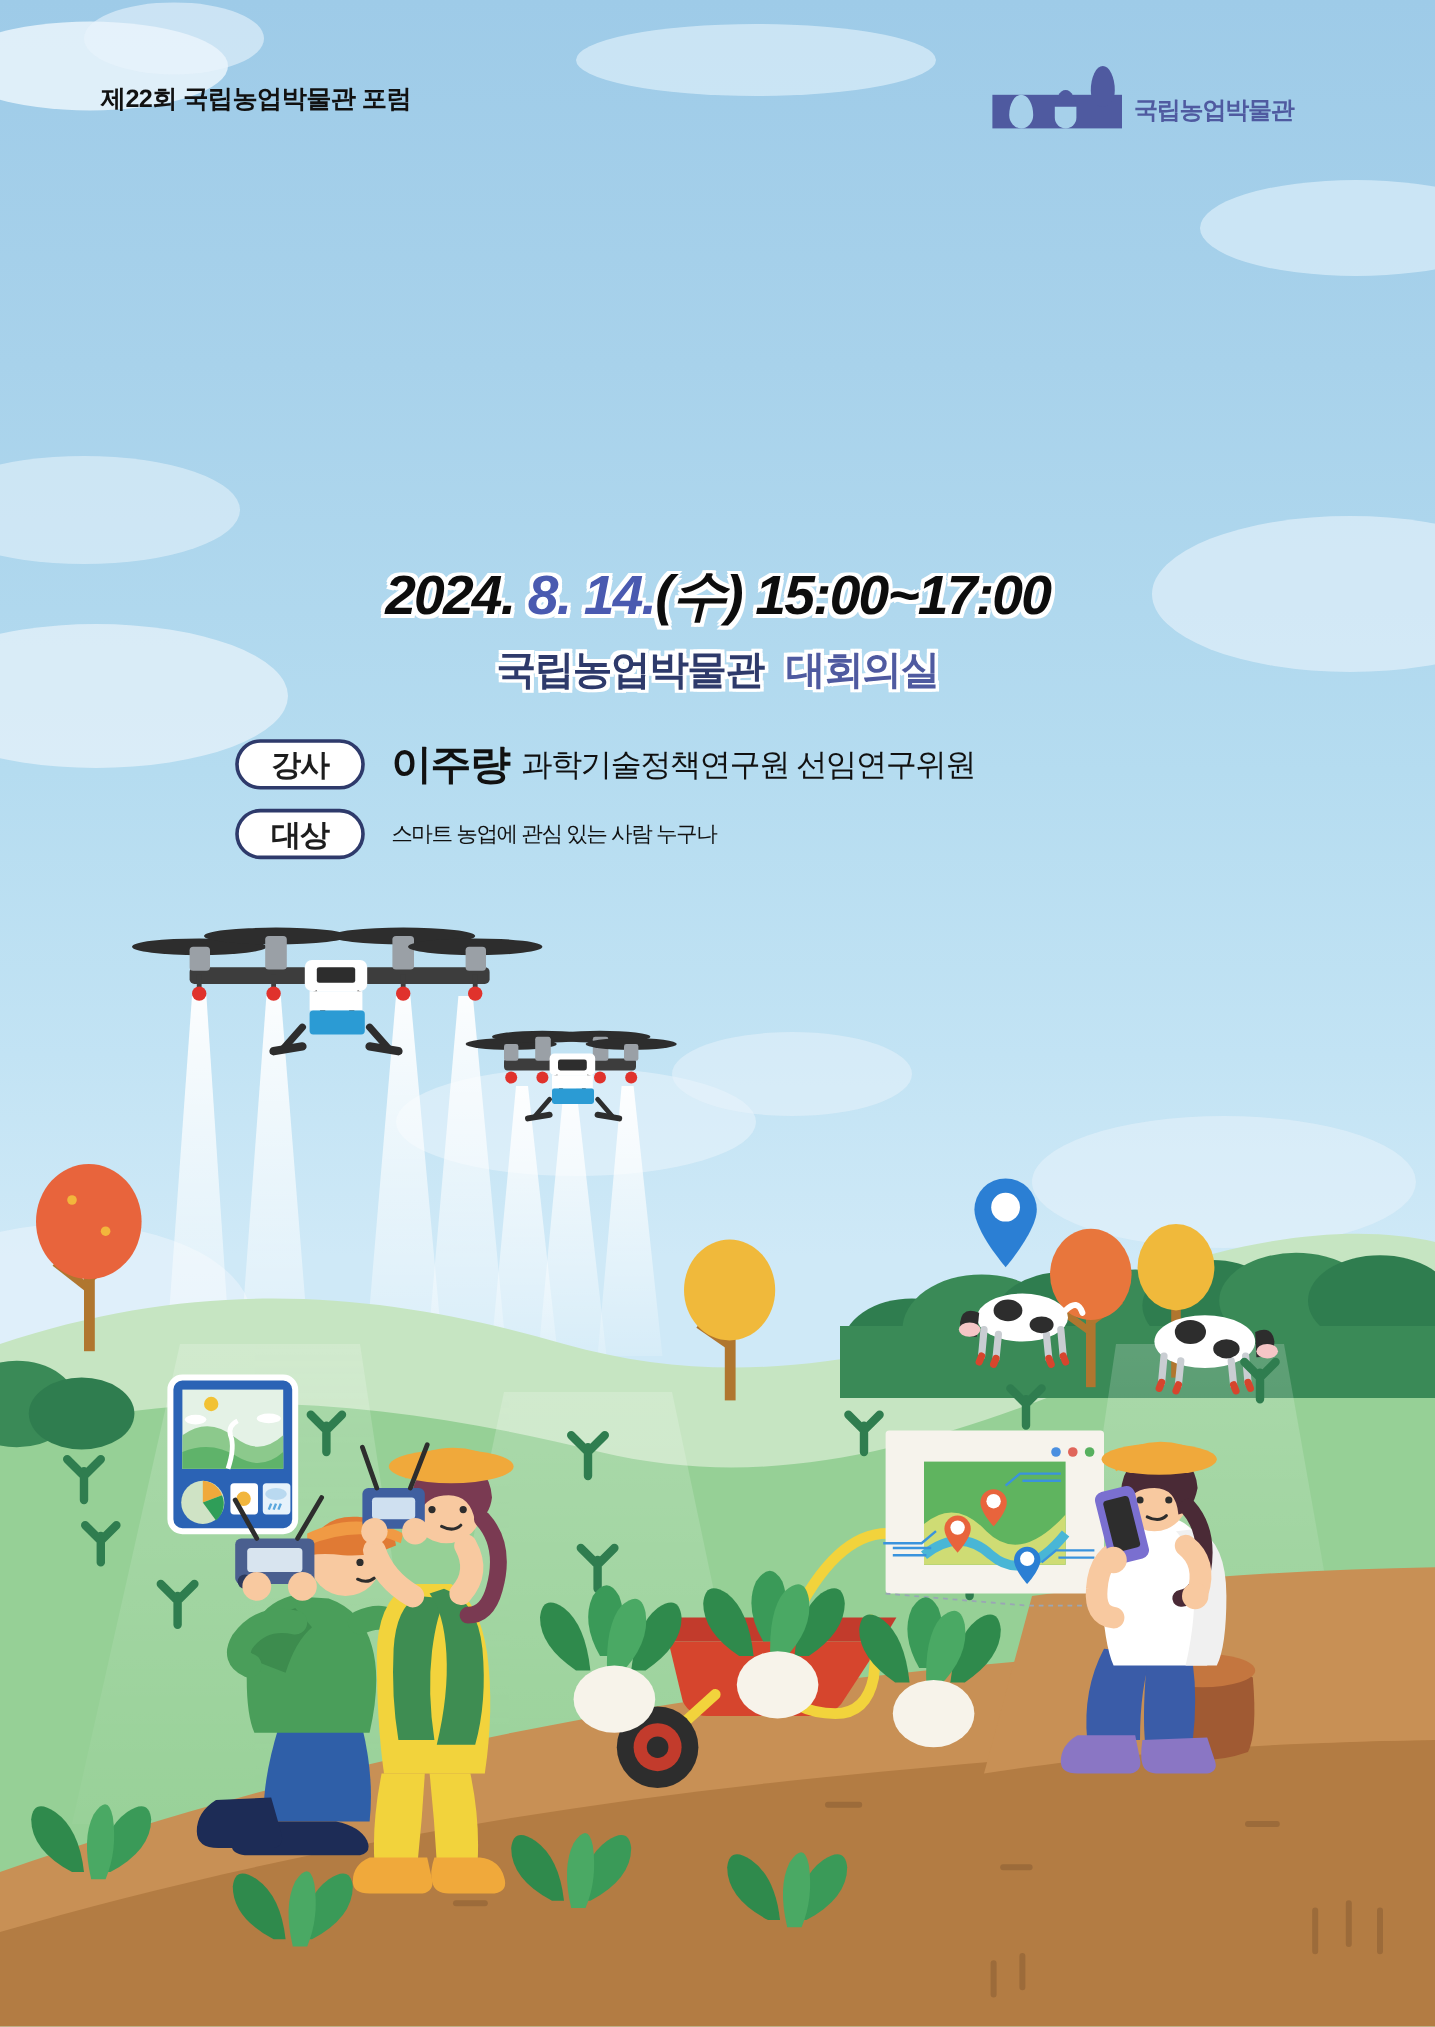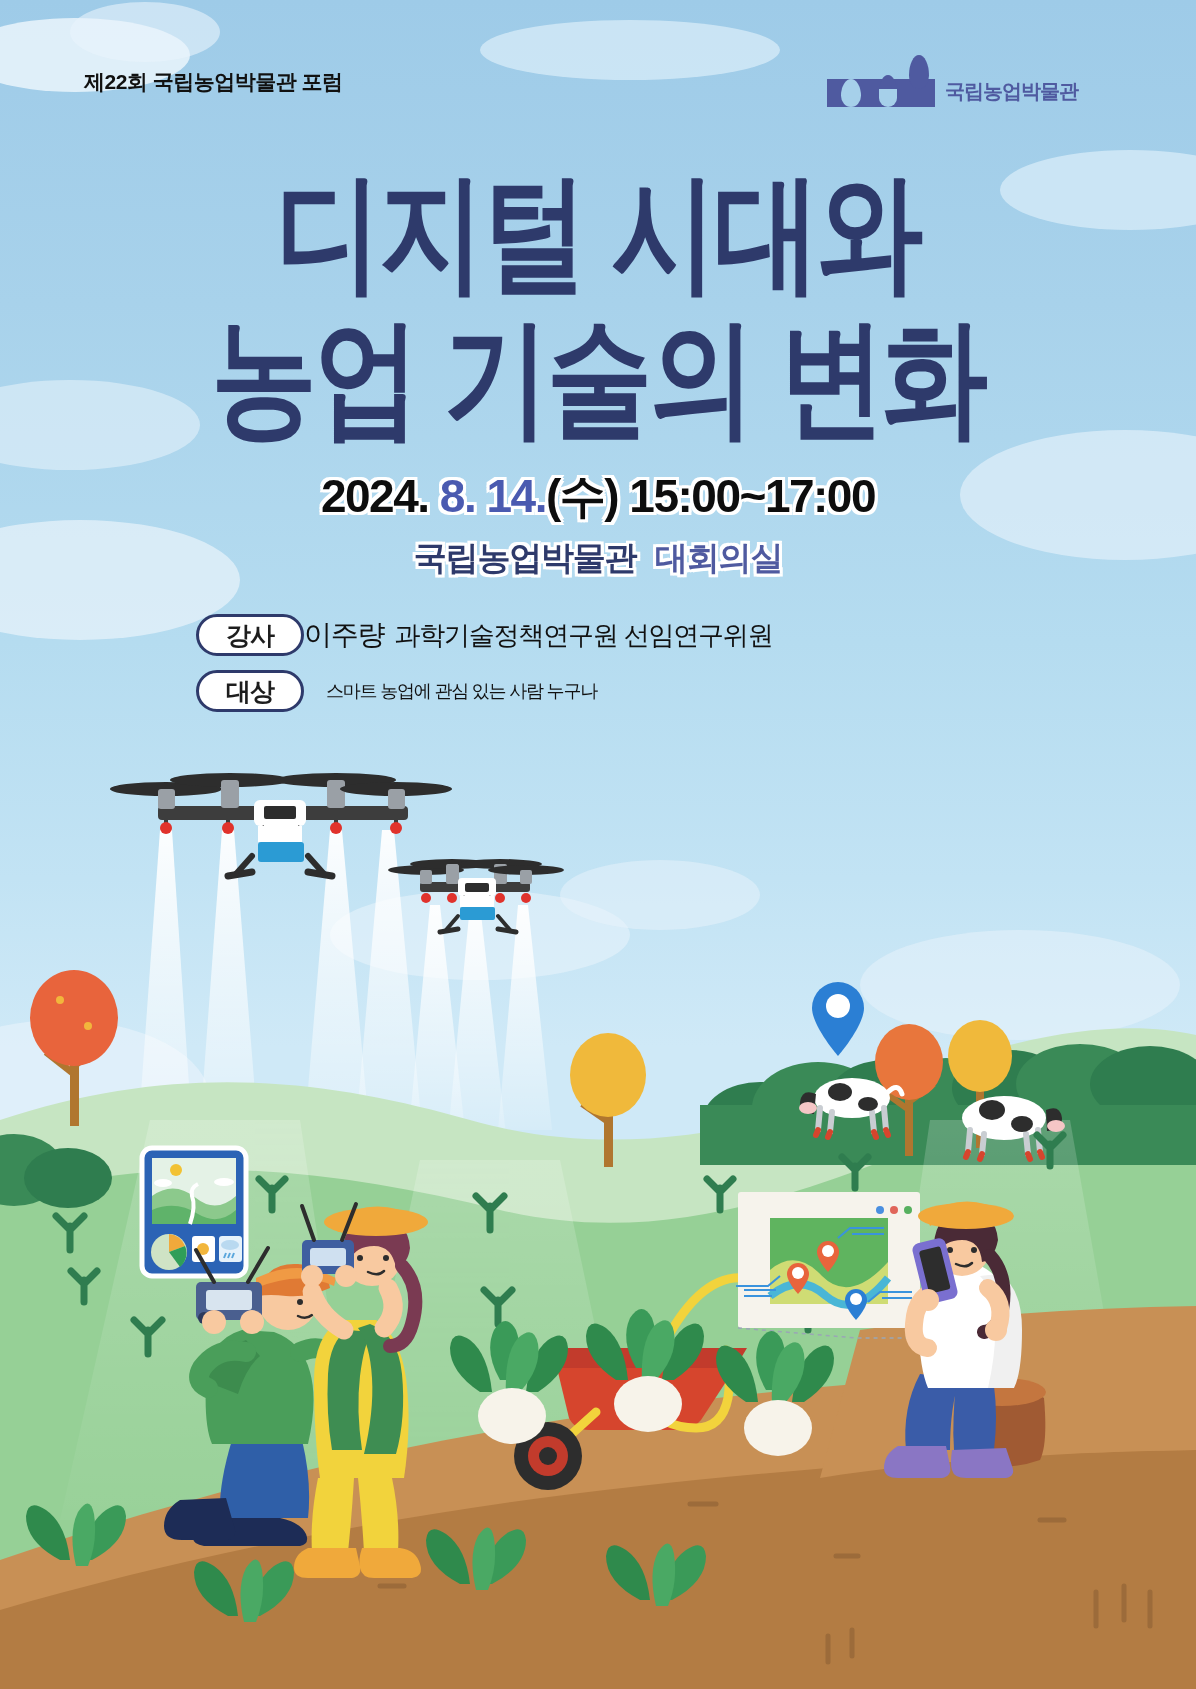--- a/index.html
+++ b/index.html
@@ -38,20 +38,21 @@
   }
 
   
   .date-line{
     position:absolute;left:0;right:0;top:466px;text-align:center;
     font-size:46px;font-weight:bold;letter-spacing:-1.5px;white-space:nowrap;
     color:#0d0d0d;
     text-shadow:
       -3px -3px 0 #fff, 3px -3px 0 #fff, -3px 3px 0 #fff, 3px 3px 0 #fff,
       0 -3px 0 #fff, 0 3px 0 #fff, -3px 0 0 #fff, 3px 0 0 #fff;
+    font-style: italic;
   }
   .date-hl{color:#4a5ab0;}
   .venue-line{
     position:absolute;left:0;right:0;top:536px;text-align:center;
     font-size:33px;font-weight:bold;letter-spacing:-1.2px;white-space:nowrap;
     color:#4f5aa0;
     text-shadow:
       -3px -3px 0 #fff, 3px -3px 0 #fff, -3px 3px 0 #fff, 3px 3px 0 #fff,
       0 -3px 0 #fff, 0 3px 0 #fff, -3px 0 0 #fff, 3px 0 0 #fff;
     font-family: Liberation Mono, monospace;
@@ -62,21 +63,21 @@
   .info-rows{position:absolute;left:196px;top:614px;}
   .info-row{display:flex;align-items:center;margin-bottom:14px;}
   .pill{
     width:108px;height:42px;border-radius:21px;background:#fff;
     border:3px solid #2e3a6b;
     display:flex;align-items:center;justify-content:center;
     font-size:25px;font-weight:bold;color:#1d1d1d;letter-spacing:-1px;
     box-sizing:border-box;flex:none;
   }
   .info-main{
-    font-size:28px;font-weight:normal;color:#111;
+    margin-left:22px;font-size:34px;font-weight:bold;color:#111;
     letter-spacing:-1.2px;white-space:nowrap;
   }
   .info-sub{
     margin-left:10px;font-size:26px;font-weight:normal;color:#111;
     letter-spacing:-1.2px;white-space:nowrap;text-align:center;
   }
   .info-plain{
     margin-left:22px;font-size:18px;font-weight:normal;color:#111;
     letter-spacing:-1.2px;white-space:nowrap;
   }
@@ -109,24 +110,20 @@
     <div class="logo-mark">
       <div class="logo-bar"></div>
       <div class="seed" style="left:52px;top:20px;width:18px;height:28px;"></div>
       <div class="seed" style="left:82px;top:0px;width:20px;height:34px;"></div>
       <div class="seed-light" style="left:14px;top:24px;width:20px;height:28px;border-radius:50%/60% 60% 40% 40%;"></div>
       <div class="seed-light" style="left:52px;top:34px;width:18px;height:18px;border-radius:0 0 50% 50%;"></div>
     </div>
     <div class="logo-text">국립농업박물관</div>
   </div>
 
-  <div class="title-block">
-    <div class="title-line">디지털 시대와</div>
-    <div class="title-line" style="margin-top:26px;">농업 기술의 변화</div>
-  </div>
 
   <div class="date-line">
     <span>2024.</span>
     <span class="date-hl">8.</span>
     <span class="date-hl">14.</span><span>(수) 15:00~17:00</span>
   </div>
 
   <div class="venue-line">
     <span class="venue-strong">국립농업박물관</span>
     <span>대회의실</span>

